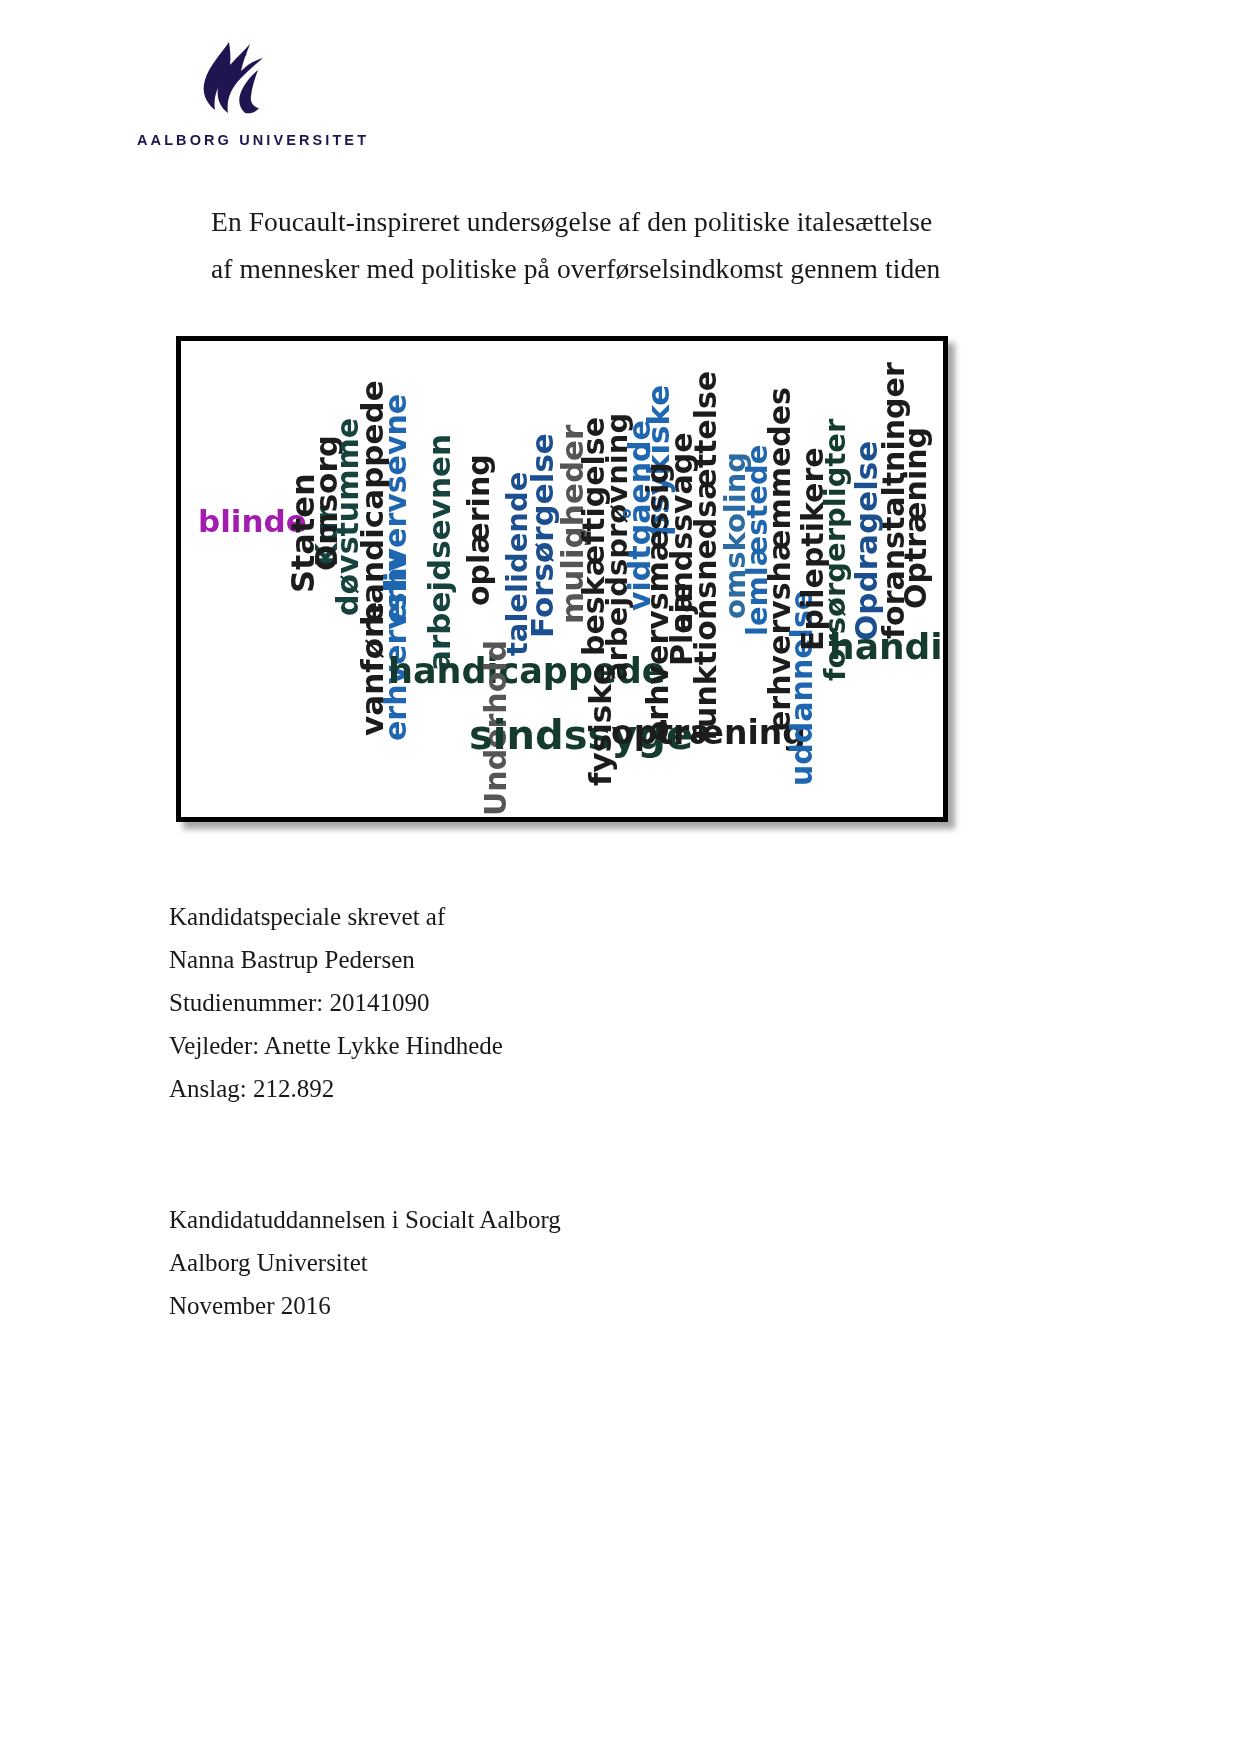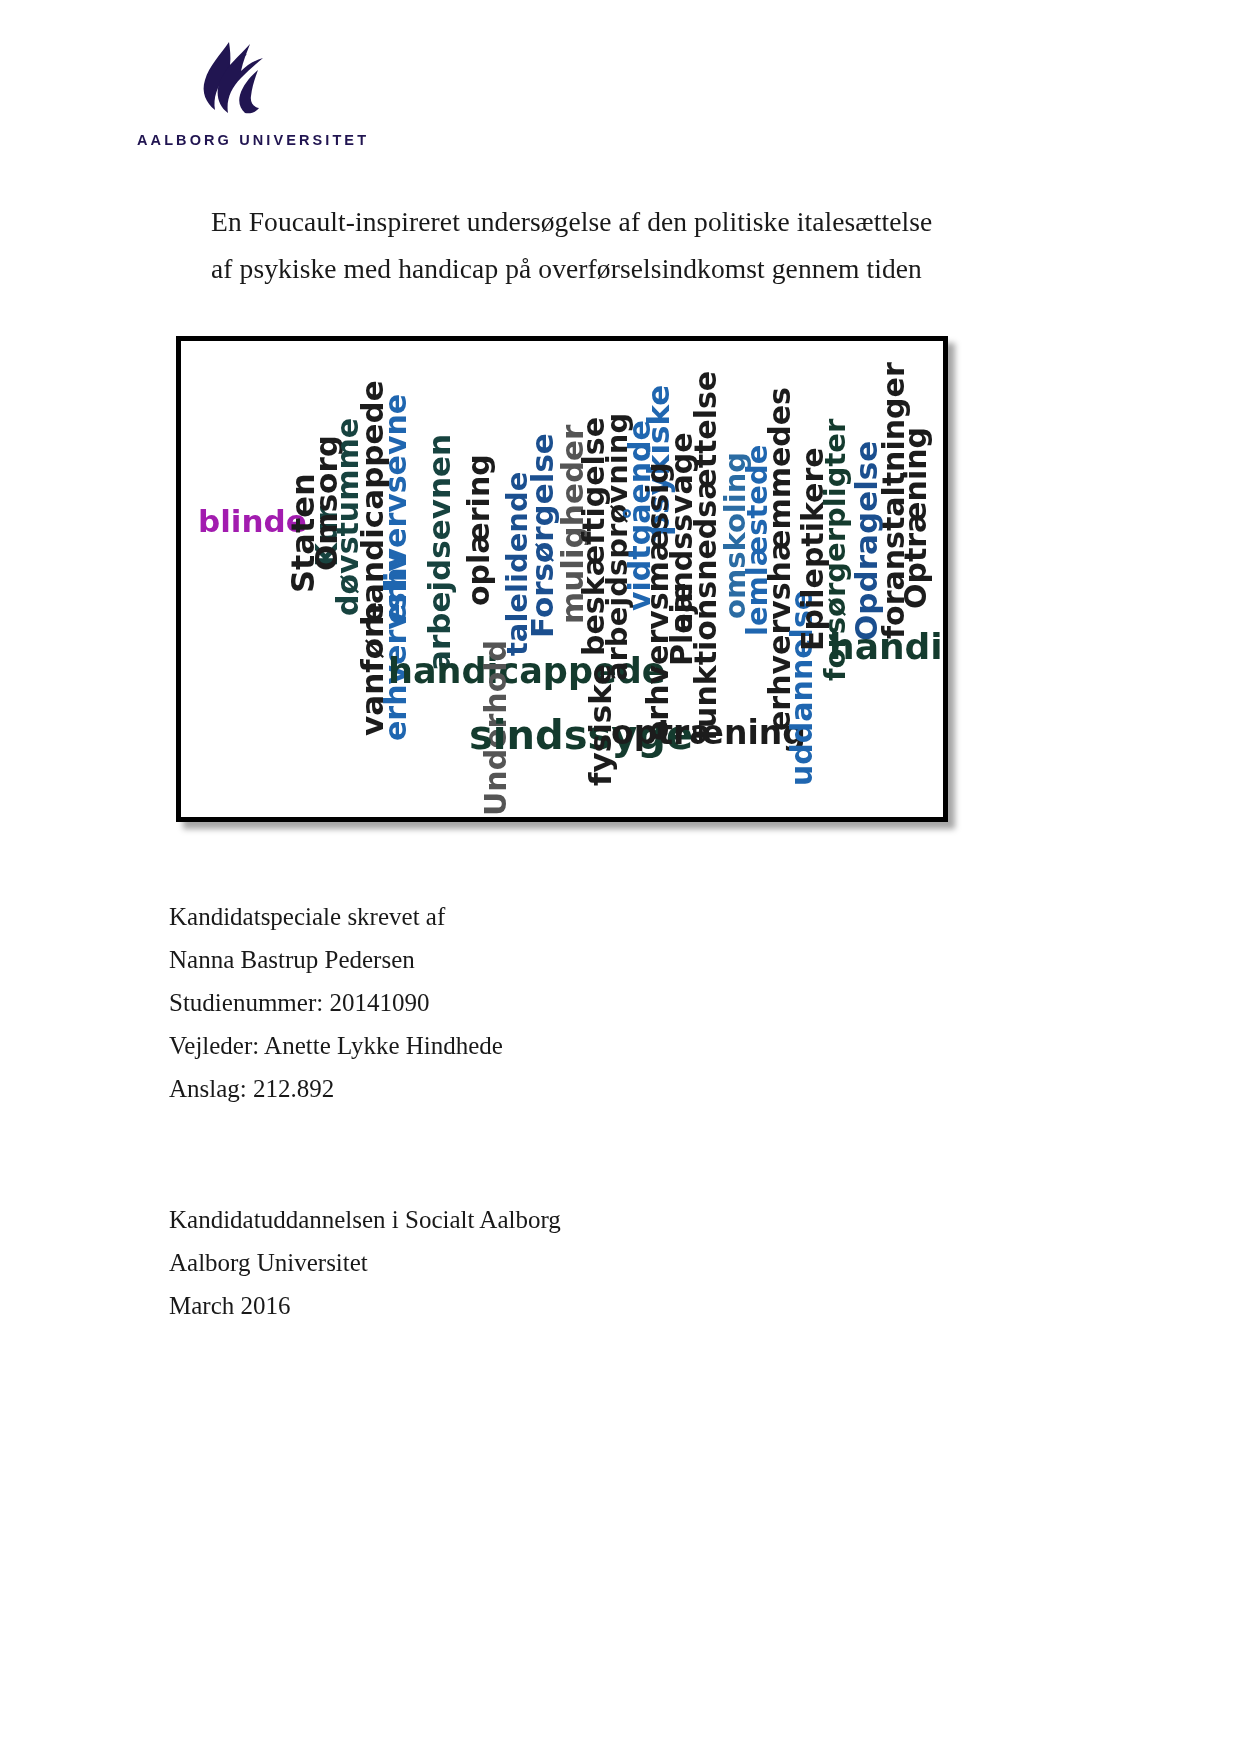--- a/index.html
+++ b/index.html
@@ -115,21 +115,21 @@
       <path d="M34 2 C26 14 14 26 10 40 C6 52 11 63 20 70 C18 58 22 46 31 36 C38 28 45 21 52 14 C46 16 40 20 35 25 C36 17 35 9 34 2 Z" fill="#211551"></path>
       <path d="M55 4 C44 16 31 27 25 41 C20 53 23 66 33 73 C31 60 36 48 46 38 C53 31 61 24 68 18 C60 20 52 25 46 31 C48 21 52 12 55 4 Z" fill="#211551"></path>
       <path d="M63 30 C55 37 48 45 45 55 C43 62 45 69 50 73 C56 74 61 72 64 68 C58 67 55 62 56 56 C57 47 60 38 63 30 Z" fill="#211551"></path>
     </svg>
   </div>
   <div id="logo-wordmark">AALBORG UNIVERSITET</div>
 </div>
 
 <div id="title-block">
   <div class="tline">En Foucault-inspireret undersøgelse af den politiske italesættelse</div>
-  <div class="tline">af psykiske med handicap på overførselsindkomst gennem tiden</div>
+  <div class="tline">af mennesker med politiske på overførselsindkomst gennem tiden</div>
 </div>
 
 <div id="wordcloud-figure">
   <div id="wordcloud-canvas">
       <span class="wc-word" style="font-size: 31px; color: #a21caf; left: 17px; top: 165px;">blinde</span>
       <span class="wc-word wc-rot" style="font-size: 32px; color: rgb(28, 28, 28); left: 106px; top: 252px;">Staten</span>
       <span class="wc-word wc-rot" style="font-size: 31px; color: rgb(23, 67, 63); left: 130px; top: 226px;">Kur</span>
       <span class="wc-word wc-rot" style="font-size: 31px; color: rgb(28, 28, 28); left: 130px; top: 230px;">Omsorg</span>
       <span class="wc-word wc-rot" style="font-size: 30px; color: rgb(23, 67, 63); left: 152px; top: 275px;">døvstumme</span>
       <span class="wc-word wc-rot" style="font-size: 31px; color: rgb(28, 28, 28); left: 176px; top: 395px;">vanføre</span>
@@ -171,14 +171,14 @@
   <div class="mline">Kandidatspeciale skrevet af</div>
   <div class="mline">Nanna Bastrup Pedersen</div>
   <div class="mline">Studienummer: 20141090</div>
   <div class="mline">Vejleder: Anette Lykke Hindhede</div>
   <div class="mline">Anslag: 212.892</div>
 </div>
 
 <div id="program-block" class="meta-block">
   <div class="mline">Kandidatuddannelsen i Socialt Aalborg</div>
   <div class="mline">Aalborg Universitet</div>
-  <div class="mline">March 2016</div>
+  <div class="mline">November 2016</div>
 </div>
 
 </body></html>

